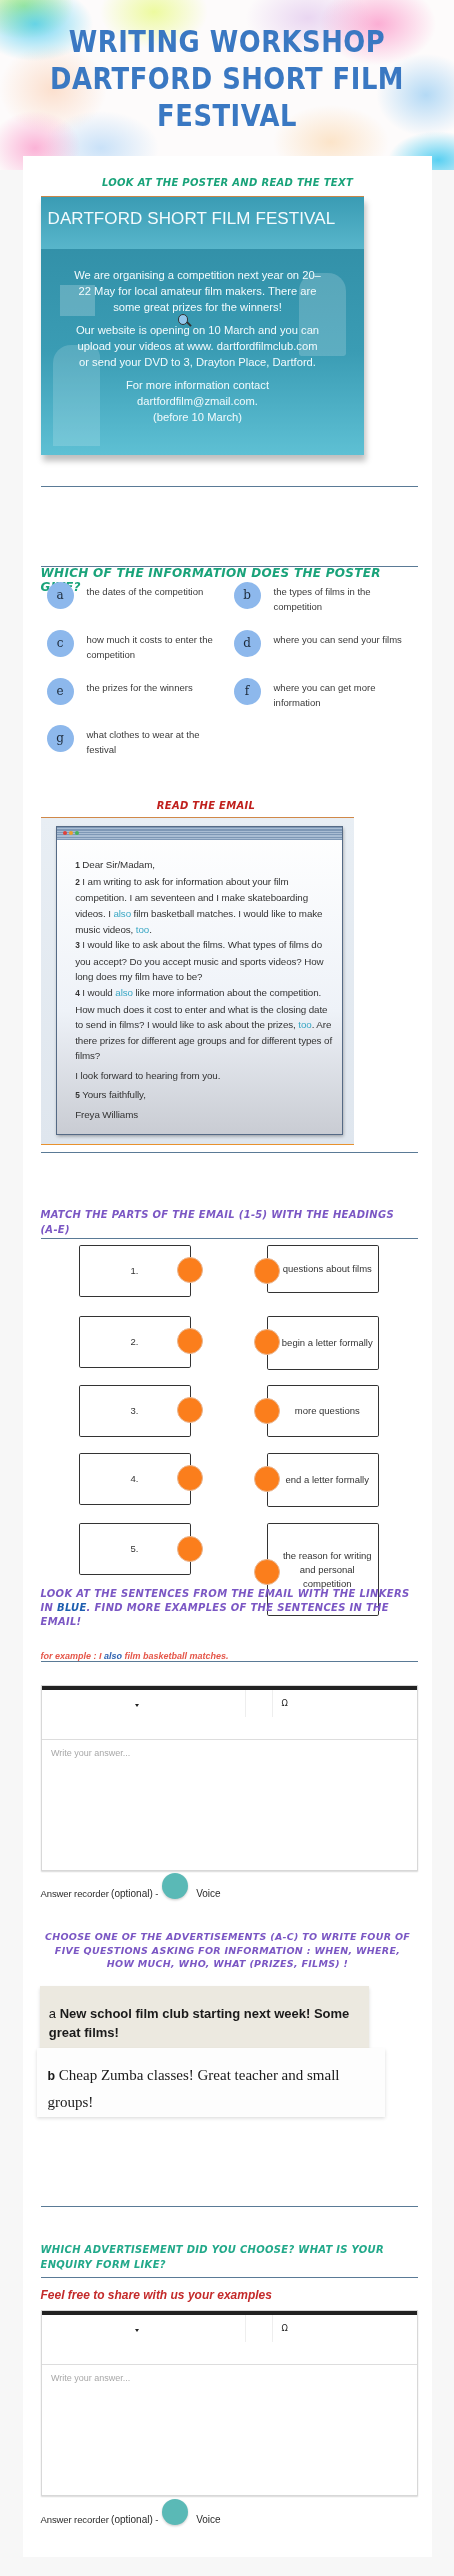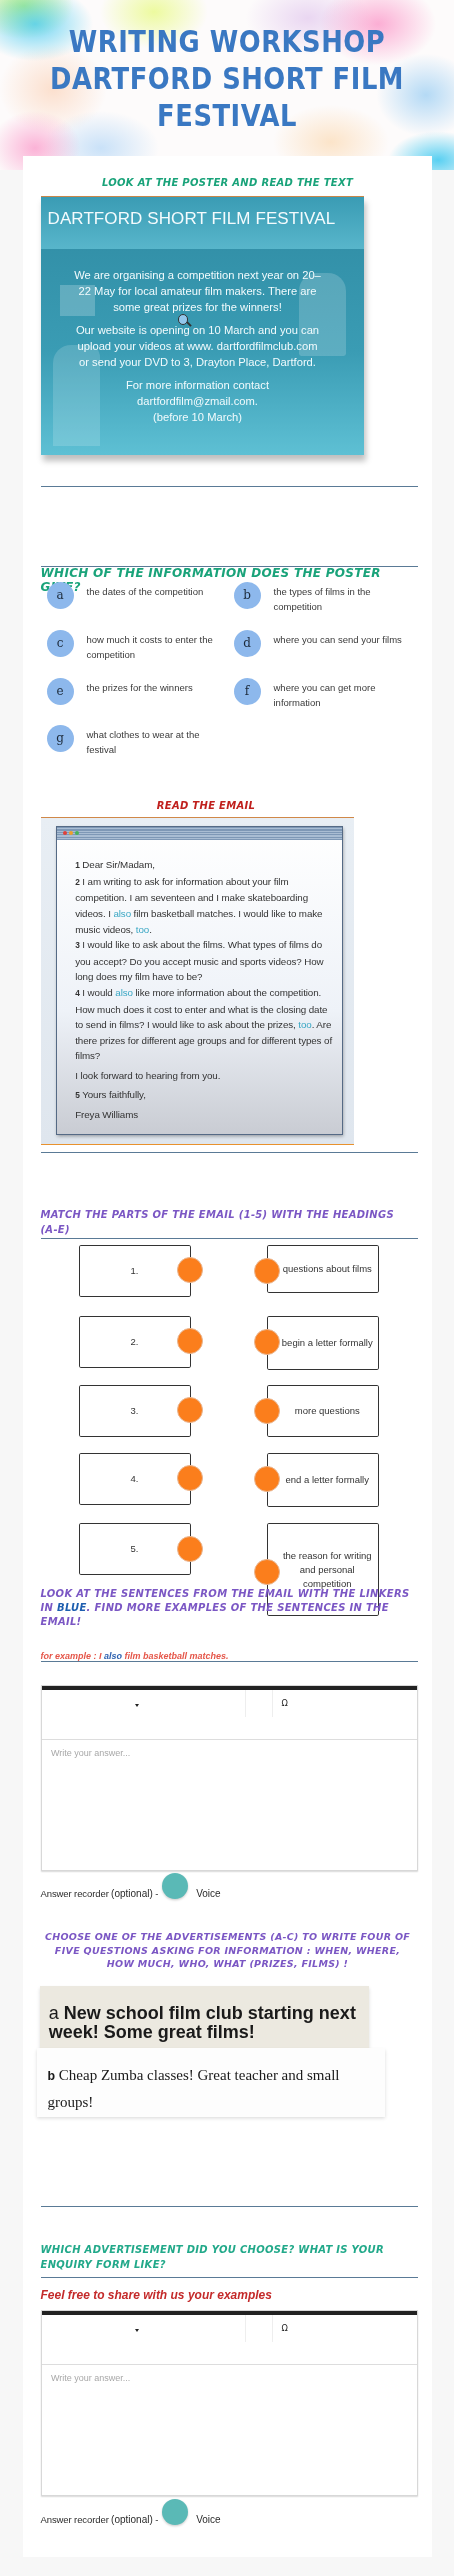--- a/index.html
+++ b/index.html
@@ -186,21 +186,21 @@
   }
   .rec-voice { font-size: 10px; margin-left: 8.3px; }
 
   
   .ads { position: absolute; left: 35px; top: 1847px; width: 361px; height: 201px; }
   .ad {
     position: absolute; font-family: "Liberation Sans", sans-serif; color: #1a1a1a;
     box-shadow: 0 1.8px 3.5px rgba(0,0,0,.15);
   }
   .ad-a { left: 5.3px; top: 9px; width: 329px; height: 69px; background: #ece9e0;
-    font-weight: bold; font-size: 18px; line-height: 19px; padding: 18px 0 0 9px; }
+    font-weight: bold; font-size: 13px; line-height: 19px; padding: 18px 0 0 9px; }
   .ad-b { left: 2.4px; top: 71px; width: 348px; height: 69px; background: #fdfdfd;
     font-family: "Liberation Serif", serif; font-size: 15px; line-height: 26px; padding: 14px 0 0 10.6px; }
   .ad-b b { font-family: "Liberation Sans", sans-serif; font-size: 12.4px; }
   .ad-c { left: 1.2px; top: 138px; width: 368px; height: 64px; background: linear-gradient(180deg,#e6e6e6,#d3d3d3);
     font-family: "Liberation Serif", serif; font-weight: bold; font-size: 14px; line-height: 26px; padding: 2.4px 0 0 10px; }
 </style>
 </head>
 <body>
 
 <div class="banner">

